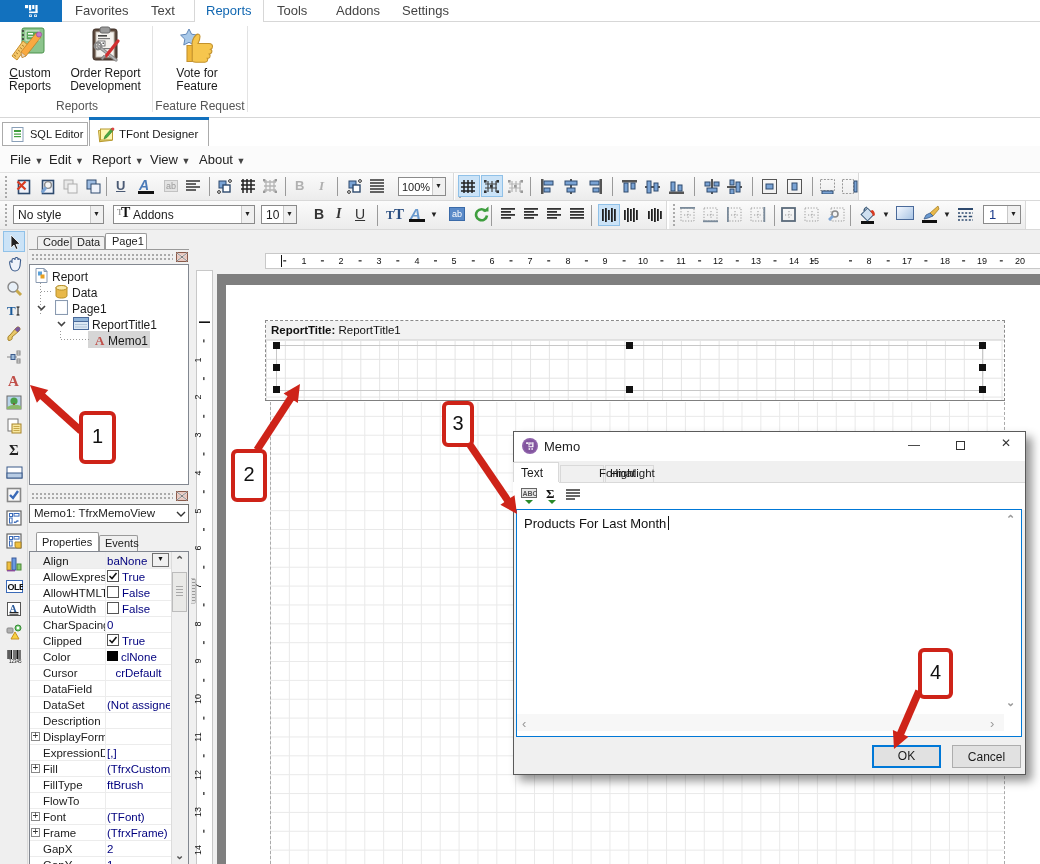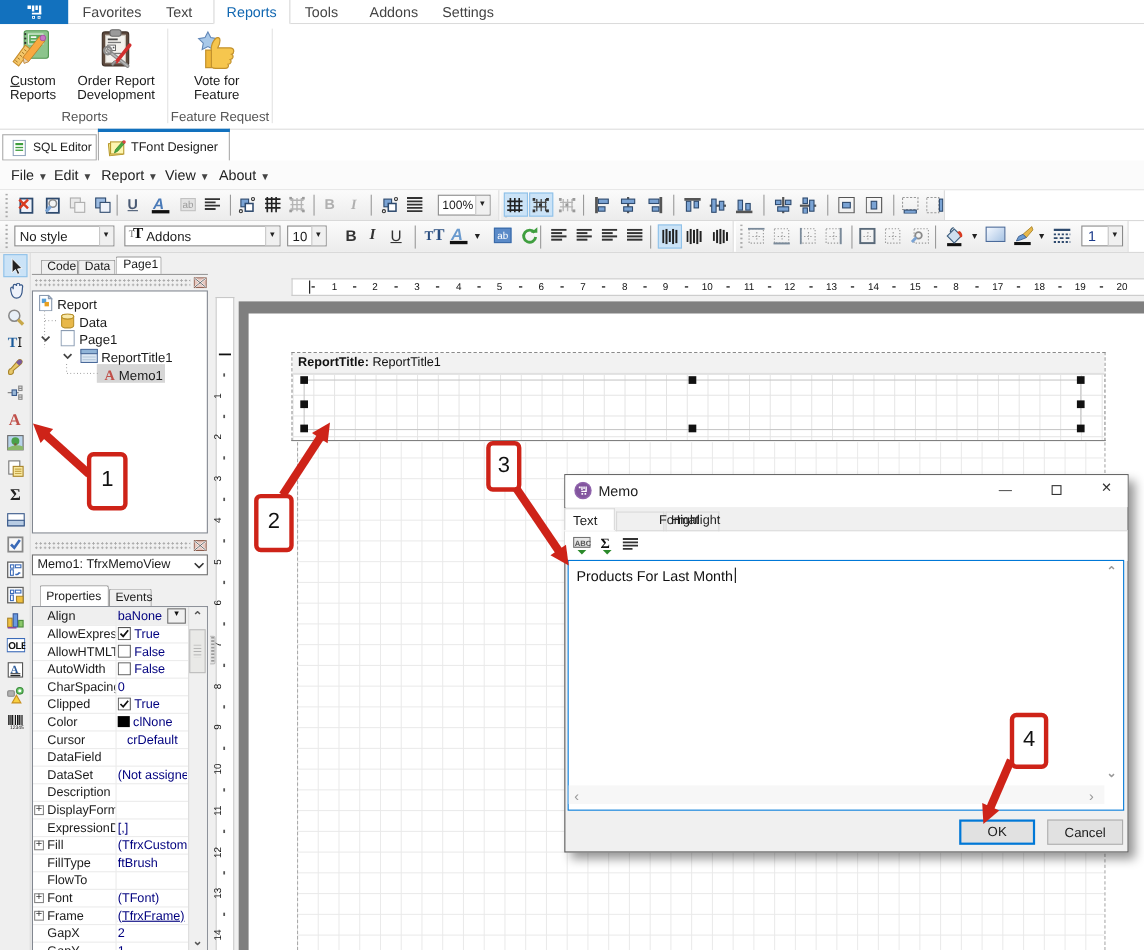--- a/index.html
+++ b/index.html
@@ -421,21 +421,21 @@
     <div class="abs" style="left:179px;top:3px;width:20px;text-align:center;font-size:9px;color:#111;">5</div>
     <div class="abs" style="left:217px;top:3px;width:20px;text-align:center;font-size:9px;color:#111;">6</div>
     <div class="abs" style="left:255px;top:3px;width:20px;text-align:center;font-size:9px;color:#111;">7</div>
     <div class="abs" style="left:293px;top:3px;width:20px;text-align:center;font-size:9px;color:#111;">8</div>
     <div class="abs" style="left:330px;top:3px;width:20px;text-align:center;font-size:9px;color:#111;">9</div>
     <div class="abs" style="left:368px;top:3px;width:20px;text-align:center;font-size:9px;color:#111;">10</div>
     <div class="abs" style="left:406px;top:3px;width:20px;text-align:center;font-size:9px;color:#111;">11</div>
     <div class="abs" style="left:443px;top:3px;width:20px;text-align:center;font-size:9px;color:#111;">12</div>
     <div class="abs" style="left:481px;top:3px;width:20px;text-align:center;font-size:9px;color:#111;">13</div>
     <div class="abs" style="left:519px;top:3px;width:20px;text-align:center;font-size:9px;color:#111;">14</div>
-    <div class="abs" style="left:557px;top:3px;width:20px;text-align:center;font-size:9px;color:#111;">15</div>
+    <div class="abs" style="left:539px;top:3px;width:20px;text-align:center;font-size:9px;color:#111;">15</div>
     <div class="abs" style="left:594px;top:3px;width:20px;text-align:center;font-size:9px;color:#111;">8</div>
     <div class="abs" style="left:632px;top:3px;width:20px;text-align:center;font-size:9px;color:#111;">17</div>
     <div class="abs" style="left:670px;top:3px;width:20px;text-align:center;font-size:9px;color:#111;">18</div>
     <div class="abs" style="left:707px;top:3px;width:20px;text-align:center;font-size:9px;color:#111;">19</div>
     <div class="abs" style="left:745px;top:3px;width:20px;text-align:center;font-size:9px;color:#111;">20</div>
   </div>
 <div class="abs" style="left:281px;top:255px;width:1px;height:12px;background:#111;"></div>
 <div class="abs" style="left:196px;top:270px;width:17px;height:594px;background:#fff;border:1px solid #c8c8c8;border-bottom:none;"></div>
 <svg class="abs" style="left:196px;top:270px;" width="17" height="594" viewBox="0 0 17 594">
     <rect x="3" y="51.4" width="11" height="1.6" fill="#111"></rect>
@@ -721,21 +721,21 @@
 <div class="abs" style="left:107px;top:794.5px;font-size:11.5px;color:#00007f;white-space:nowrap;overflow:hidden;width:63px;"></div>
 <div class="abs" style="left:30px;top:823.5px;width:141px;height:0.8px;background:#ececec;"></div>
 <div class="abs" style="left:43px;top:810.5px;font-size:11.5px;white-space:nowrap;overflow:hidden;width:62px;">Font</div>
 <div class="abs" style="left:31px;top:812px;width:9px;height:9px;background:#fff;border:1px solid #888;"></div>
 <div class="abs" style="left:32.5px;top:809.5px;font-size:10px;color:#333;">+</div>
 <div class="abs" style="left:107px;top:810.5px;font-size:11.5px;color:#00007f;white-space:nowrap;overflow:hidden;width:63px;">(TFont)</div>
 <div class="abs" style="left:30px;top:839.5px;width:141px;height:0.8px;background:#ececec;"></div>
 <div class="abs" style="left:43px;top:826.5px;font-size:11.5px;white-space:nowrap;overflow:hidden;width:62px;">Frame</div>
 <div class="abs" style="left:31px;top:828px;width:9px;height:9px;background:#fff;border:1px solid #888;"></div>
 <div class="abs" style="left:32.5px;top:825.5px;font-size:10px;color:#333;">+</div>
-<div class="abs" style="left:107px;top:826.5px;font-size:11.5px;color:#00007f;white-space:nowrap;overflow:hidden;width:72px;text-decoration:underline;">(TfrxFrame)</div>
+<div class="abs" style="left:107px;top:826.5px;font-size:11.5px;color:#00007f;white-space:nowrap;overflow:hidden;width:72px;">(TfrxFrame)</div>
 <div class="abs" style="left:30px;top:855.5px;width:141px;height:0.8px;background:#ececec;"></div>
 <div class="abs" style="left:43px;top:842.5px;font-size:11.5px;white-space:nowrap;overflow:hidden;width:62px;">GapX</div>
 <div class="abs" style="left:107px;top:842.5px;font-size:11.5px;color:#00007f;white-space:nowrap;overflow:hidden;width:63px;">2</div>
 
 <div class="abs" style="left:43px;top:858.5px;font-size:11.5px;white-space:nowrap;overflow:hidden;width:62px;">GapY</div>
 <div class="abs" style="left:107px;top:858.5px;font-size:11.5px;color:#00007f;white-space:nowrap;overflow:hidden;width:63px;">1</div>
 <div class="abs" style="left:105px;top:552px;width:1px;height:312px;background:#ececec;"></div>
 <div class="abs" style="left:171px;top:552px;width:17px;height:312px;background:#f0f0f0;border-left:1px solid #dcdcdc;"></div>
 <div class="abs" style="left:175px;top:554px;font-size:11px;color:#555;font-weight:bold;">⌃</div>
 <div class="abs" style="left:175px;top:849px;font-size:11px;color:#555;font-weight:bold;">⌄</div>

